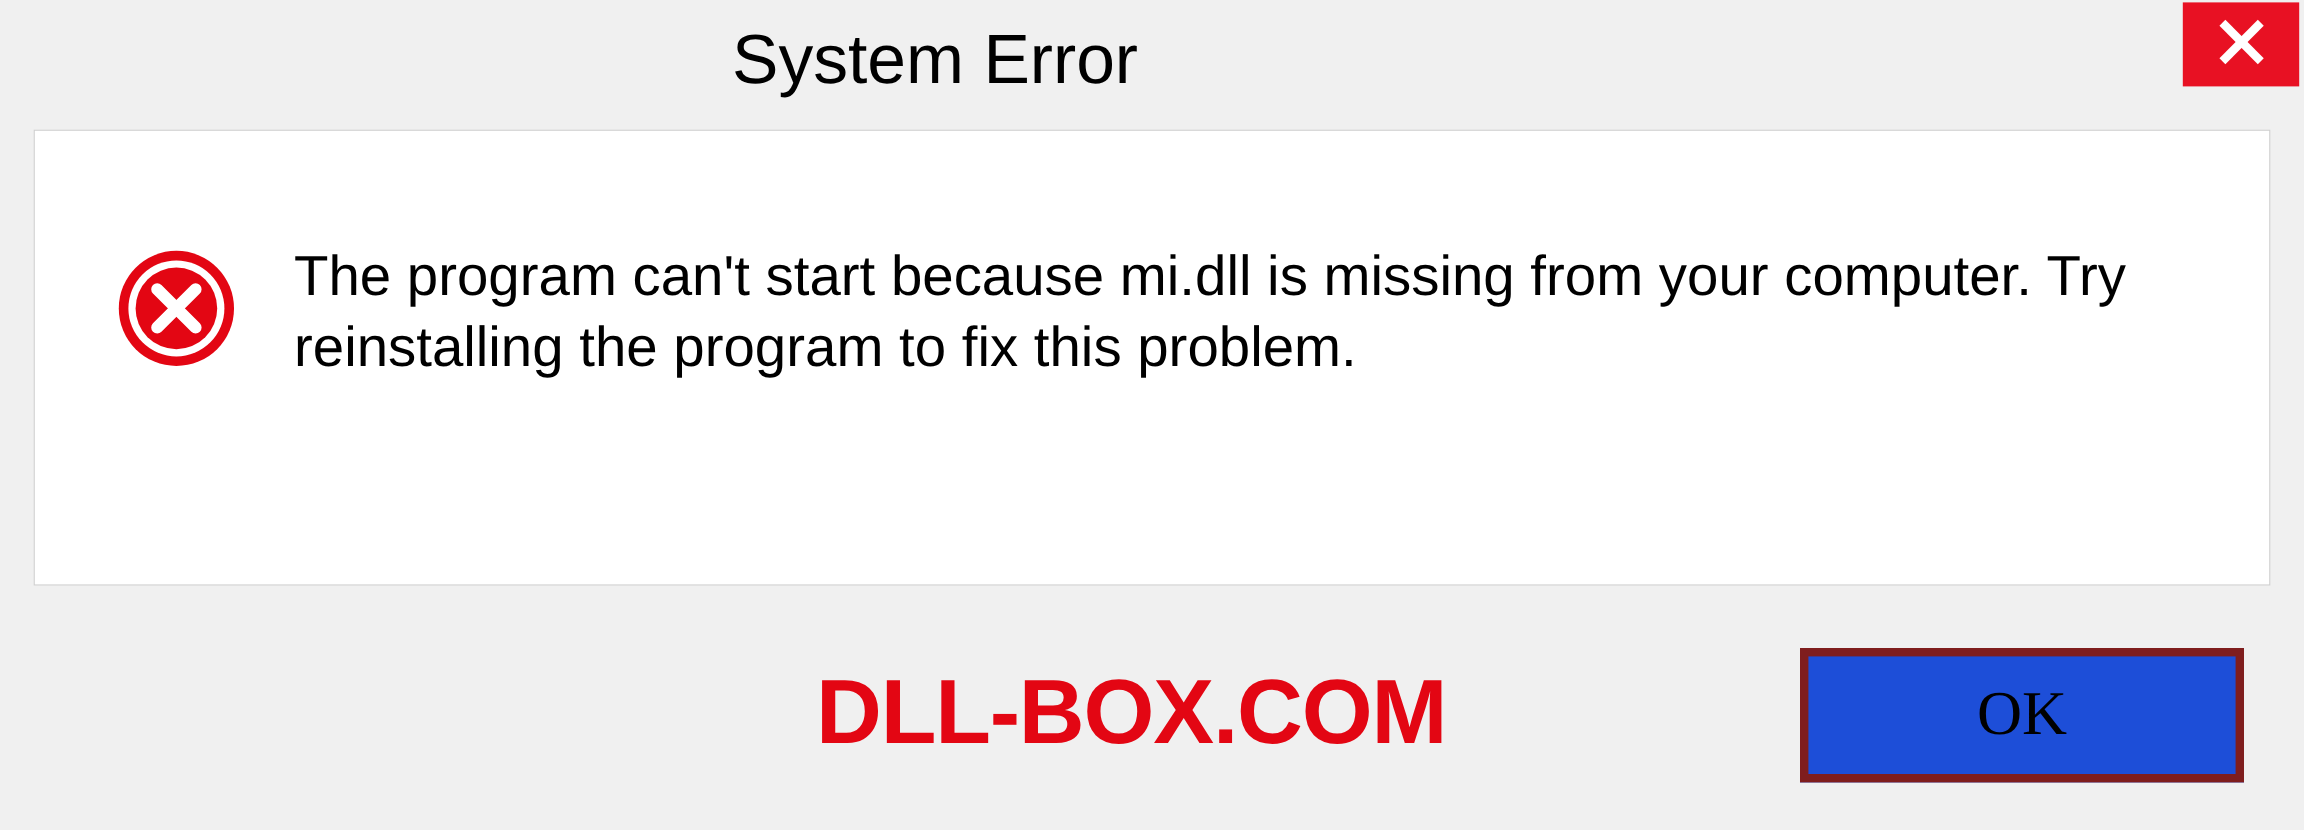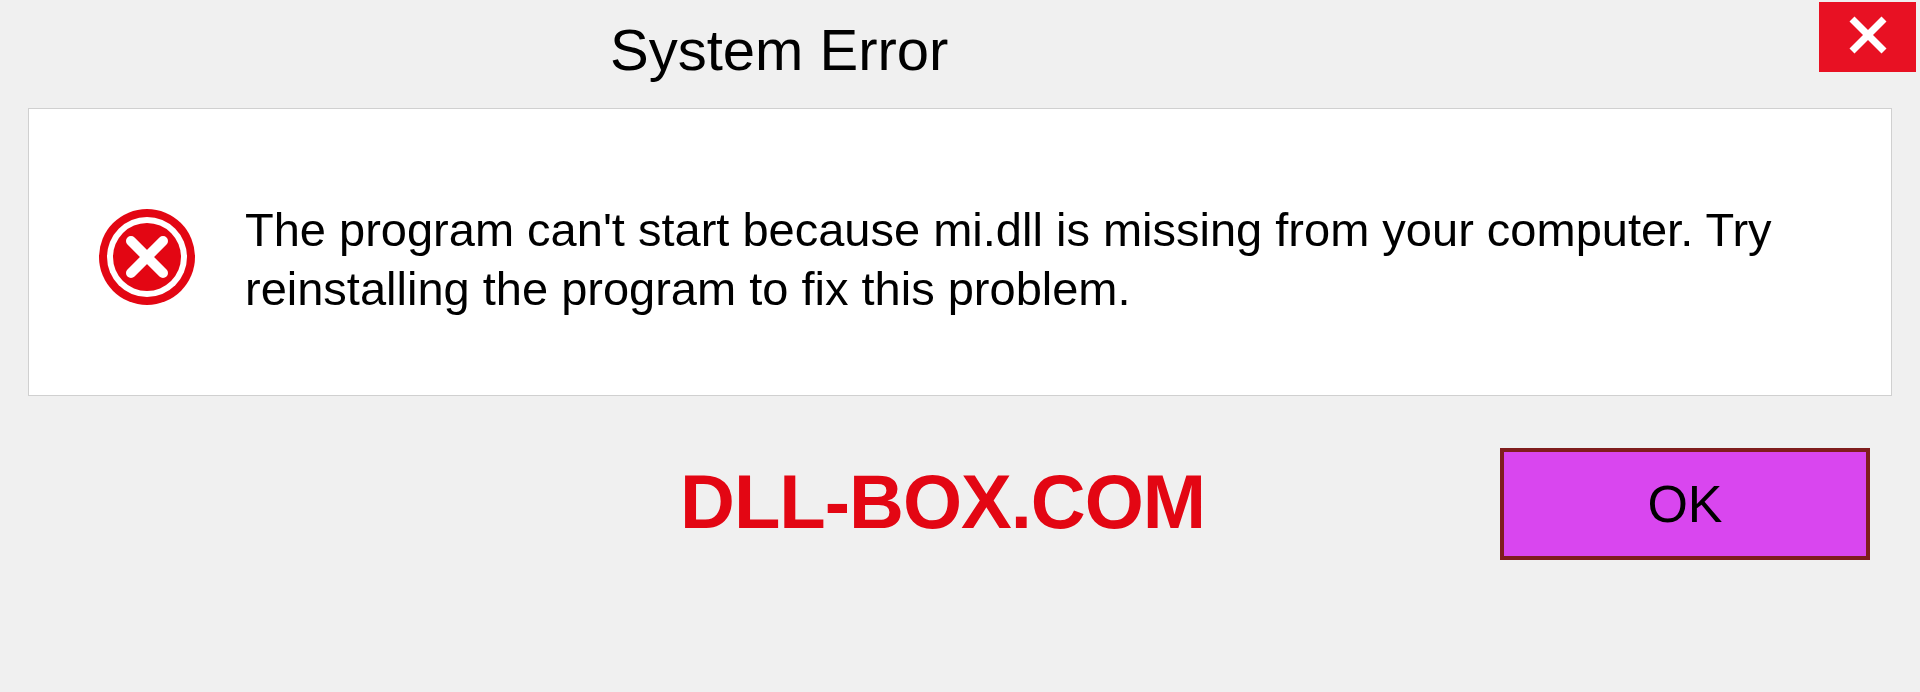--- a/index.html
+++ b/index.html
@@ -46,21 +46,21 @@
       margin-top: -8px;
     }
     .close-btn svg {
       width: 44px;
       height: 44px;
     }
     .content-area {
       background: #fff;
       border: 1px solid #d0d0d0;
       margin: 0 28px;
-      height: 288px;
+      height: 380px;
       padding: 90px 68px 40px 68px;
       display: flex;
       align-items: flex-start;
     }
     .error-icon-wrap {
       flex-shrink: 0;
       width: 100px;
       height: 100px;
       margin-right: 48px;
       margin-top: 8px;
@@ -91,26 +91,26 @@
       font-size: 76px;
       font-weight: 800;
       color: #e30613;
       letter-spacing: -1px;
       font-family: Arial, sans-serif;
       font-stretch: condensed;
     }
     .ok-button {
       width: 370px;
       height: 112px;
-      background: #d946ef;
-      border: 4px solid #7f1d1d;
+      background: #1d4ed8;
+      border: 7px solid #7f1d1d;
       font-size: 52px;
       color: #000;
       cursor: pointer;
-      font-family: Liberation Sans, sans-serif;
+      font-family: Liberation Serif, serif;
     }
   </style>
 </head>
 <body>
 
 <div class="dialog">
   <div class="title-bar">
     <div class="title-text">System Error</div>
     <div class="close-btn">
       <span>

